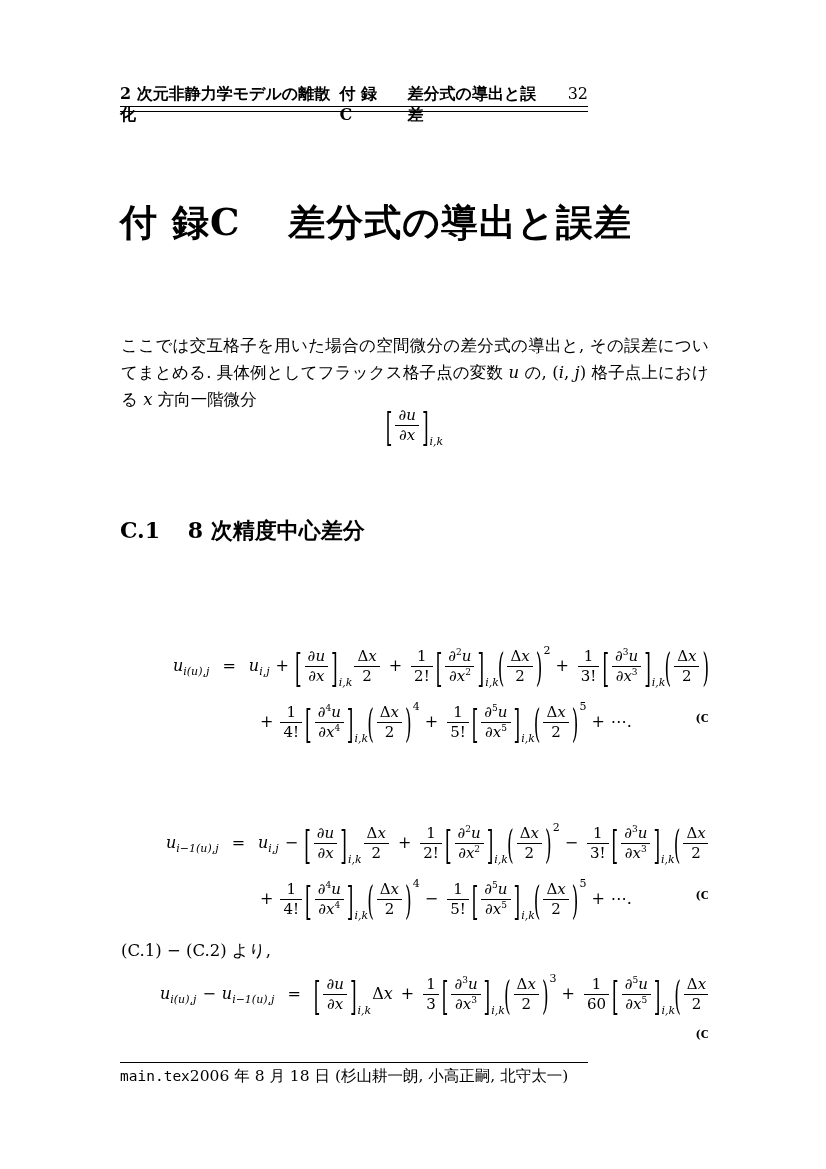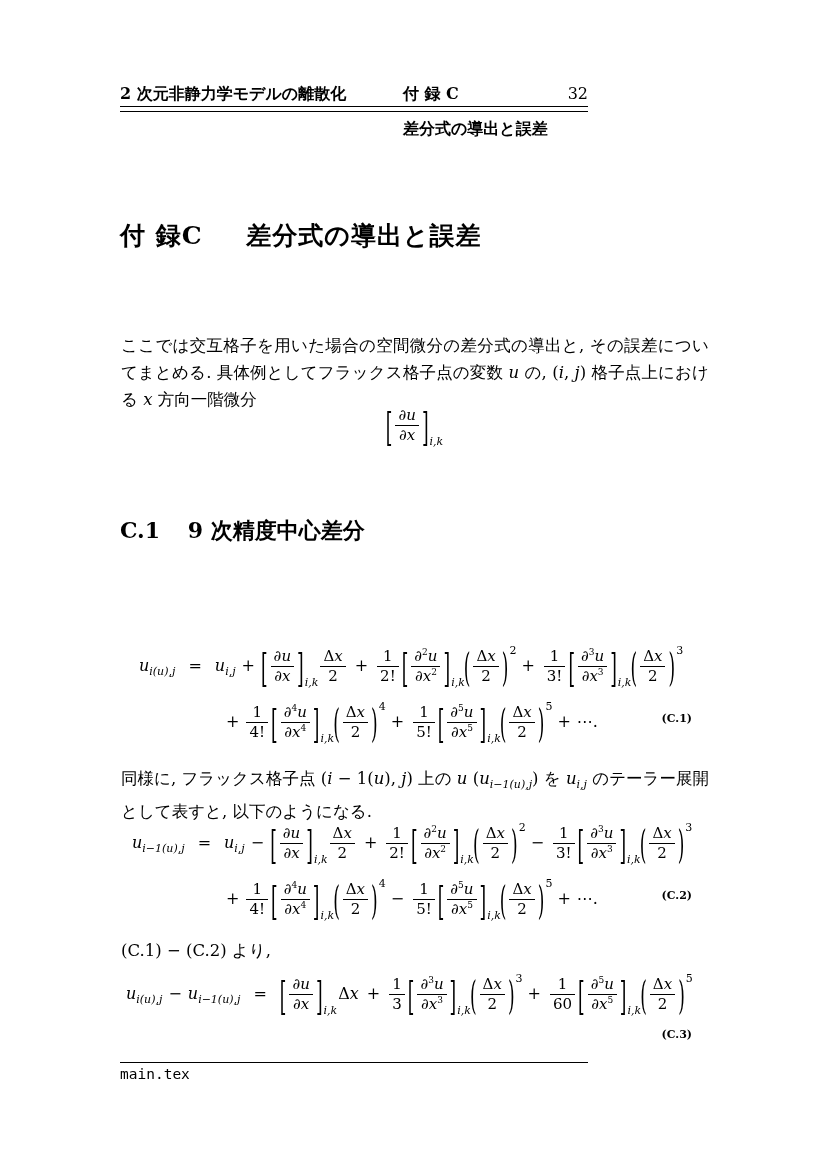--- a/index.html
+++ b/index.html
@@ -2,39 +2,39 @@
 <html><head>
 <meta charset="utf-8">
 <style>
   html,body{margin:0;padding:0;background:#ffffff;}
   .page{position:relative;width:708px;height:1169px;background:#ffffff;color:#000;
         font-family:"DejaVu Serif","Liberation Serif",serif;overflow:hidden;border-radius:15px;}
 
   
   .header{position:absolute;top:84px;left:120px;right:120px;display:flex;align-items:baseline;font-size:16px;}
   .h-left{font-weight:bold;}
-  .h-mid{margin-left:auto;display:flex;gap:14px;font-weight:bold;flex-direction:column;}
+  .h-mid{margin-left:auto;display:flex;gap:14px;font-weight:bold;}
   .h-page{margin-left:20px;font-weight:normal;}
   .hrule{position:absolute;left:120px;right:120px;border-top:1px solid #000;}
   .r1{top:106px;} .r2{top:111px;}
 
   
-  .chapter-title{position:absolute;top:219px;left:120px;margin:0;font-size:25px;font-weight:bold;letter-spacing:1px;}
+  .chapter-title{position:absolute;top:198px;left:120px;margin:0;font-size:37px;font-weight:bold;letter-spacing:1px;}
   .title-main{margin-left:34px;}
 
   
   .para{position:absolute;left:120px;width:588px;margin:1px;font-size:16.5px;line-height:27px;text-align:justify;}
 
   
   .section-heading{position:absolute;top:516px;left:120px;margin:0;font-size:22px;font-weight:bold;}
   .sec-title{margin-left:20px;}
 
   
   .display-formula{position:absolute;left:120px;width:588px;top:399px;height:52px;line-height:52px;text-align:center;font-size:16px;}
-  .eq{position:absolute;left:104px;width:588px;font-size:16px;}
+  .eq{position:absolute;left:138px;width:588px;font-size:16px;}
   .eqline{white-space:nowrap;height:56px;line-height:56px;}
   .eqline.short{height:32px;line-height:32px;}
   .tag{position:absolute;right:0;font-size:11px;font-weight:bold;}
 
   
   i{font-style:italic;}
   sub,sup{font-size:11px;}
   .fr{display:inline-block;vertical-align:middle;text-align:center;margin:0 3px;}
   .fr .n,.fr .d{display:block;font-size:15px;line-height:1.3;padding:0 3px;}
   .fr .d{border-top:1px solid #000;}
@@ -73,43 +73,43 @@
     <span class="title-main">差分式の導出と誤差</span>
   </h1>
 
   <p class="para" style="top:331px">ここでは交互格子を用いた場合の空間微分の差分式の導出と, その誤差についてまとめる. 具体例としてフラックス格子点の変数 <i>u</i> の, (<i>i</i>, <i>j</i>) 格子点上における <i>x</i> 方向一階微分</p>
 
   <div class="display-formula"><span class="bg">[</span><span class="fr"><span class="n">∂<i>u</i></span><span class="d">∂<i>x</i></span></span><span class="bg">]</span><sub class="lo"><i>i,k</i></sub></div>
 
 
   <h2 class="section-heading">
     <span>C.1</span>
-    <span class="sec-title">9 次精度中心差分</span>
+    <span class="sec-title">8 次精度中心差分</span>
   </h2>
 
 
   <div class="eq" style="top:638px">
     <div class="eqline" style="padding-left:35px"><i>u</i><sub><i>i(u),j</i></sub><span class="rel">=</span><i>u</i><sub><i>i,j</i></sub><span class="op">+</span><span class="bg">[</span><span class="fr"><span class="n">∂<i>u</i></span><span class="d">∂<i>x</i></span></span><span class="bg">]</span><sub class="lo"><i>i,k</i></sub><span class="fr"><span class="n">Δ<i>x</i></span><span class="d">2</span></span><span class="op">+</span><span class="fr"><span class="n">1</span><span class="d">2!</span></span><span class="bg">[</span><span class="fr"><span class="n">∂<sup>2</sup><i>u</i></span><span class="d">∂<i>x</i><sup>2</sup></span></span><span class="bg">]</span><sub class="lo"><i>i,k</i></sub><span class="bg">(</span><span class="fr"><span class="n">Δ<i>x</i></span><span class="d">2</span></span><span class="bg">)</span><sup class="hi">2</sup><span class="op">+</span><span class="fr"><span class="n">1</span><span class="d">3!</span></span><span class="bg">[</span><span class="fr"><span class="n">∂<sup>3</sup><i>u</i></span><span class="d">∂<i>x</i><sup>3</sup></span></span><span class="bg">]</span><sub class="lo"><i>i,k</i></sub><span class="bg">(</span><span class="fr"><span class="n">Δ<i>x</i></span><span class="d">2</span></span><span class="bg">)</span><sup class="hi">3</sup></div>
     <div class="eqline" style="padding-left:122px"><span class="op0">+</span><span class="fr"><span class="n">1</span><span class="d">4!</span></span><span class="bg">[</span><span class="fr"><span class="n">∂<sup>4</sup><i>u</i></span><span class="d">∂<i>x</i><sup>4</sup></span></span><span class="bg">]</span><sub class="lo"><i>i,k</i></sub><span class="bg">(</span><span class="fr"><span class="n">Δ<i>x</i></span><span class="d">2</span></span><span class="bg">)</span><sup class="hi">4</sup><span class="op">+</span><span class="fr"><span class="n">1</span><span class="d">5!</span></span><span class="bg">[</span><span class="fr"><span class="n">∂<sup>5</sup><i>u</i></span><span class="d">∂<i>x</i><sup>5</sup></span></span><span class="bg">]</span><sub class="lo"><i>i,k</i></sub><span class="bg">(</span><span class="fr"><span class="n">Δ<i>x</i></span><span class="d">2</span></span><span class="bg">)</span><sup class="hi">5</sup><span class="op">+</span>⋯.</div>
     <span class="tag" style="top:74px">(C.1)</span>
   </div>
 
-  <p class="para" style="top:764px">同様に, フラックス格子点 (<i>i</i> − 1(<i>u</i>), <i>j</i>) 上の <i>u</i> (<i>u</i><sub><i>i−1(u),j</i></sub>) を <i>u</i><sub><i>i,j</i></sub> のテーラー展開として表すと, 以下のようになる.</p>
 
   <div class="eq" style="top:815px">
     <div class="eqline" style="padding-left:28px"><i>u</i><sub><i>i−1(u),j</i></sub><span class="rel">=</span><i>u</i><sub><i>i,j</i></sub><span class="op">−</span><span class="bg">[</span><span class="fr"><span class="n">∂<i>u</i></span><span class="d">∂<i>x</i></span></span><span class="bg">]</span><sub class="lo"><i>i,k</i></sub><span class="fr"><span class="n">Δ<i>x</i></span><span class="d">2</span></span><span class="op">+</span><span class="fr"><span class="n">1</span><span class="d">2!</span></span><span class="bg">[</span><span class="fr"><span class="n">∂<sup>2</sup><i>u</i></span><span class="d">∂<i>x</i><sup>2</sup></span></span><span class="bg">]</span><sub class="lo"><i>i,k</i></sub><span class="bg">(</span><span class="fr"><span class="n">Δ<i>x</i></span><span class="d">2</span></span><span class="bg">)</span><sup class="hi">2</sup><span class="op">−</span><span class="fr"><span class="n">1</span><span class="d">3!</span></span><span class="bg">[</span><span class="fr"><span class="n">∂<sup>3</sup><i>u</i></span><span class="d">∂<i>x</i><sup>3</sup></span></span><span class="bg">]</span><sub class="lo"><i>i,k</i></sub><span class="bg">(</span><span class="fr"><span class="n">Δ<i>x</i></span><span class="d">2</span></span><span class="bg">)</span><sup class="hi">3</sup></div>
     <div class="eqline" style="padding-left:122px"><span class="op0">+</span><span class="fr"><span class="n">1</span><span class="d">4!</span></span><span class="bg">[</span><span class="fr"><span class="n">∂<sup>4</sup><i>u</i></span><span class="d">∂<i>x</i><sup>4</sup></span></span><span class="bg">]</span><sub class="lo"><i>i,k</i></sub><span class="bg">(</span><span class="fr"><span class="n">Δ<i>x</i></span><span class="d">2</span></span><span class="bg">)</span><sup class="hi">4</sup><span class="op">−</span><span class="fr"><span class="n">1</span><span class="d">5!</span></span><span class="bg">[</span><span class="fr"><span class="n">∂<sup>5</sup><i>u</i></span><span class="d">∂<i>x</i><sup>5</sup></span></span><span class="bg">]</span><sub class="lo"><i>i,k</i></sub><span class="bg">(</span><span class="fr"><span class="n">Δ<i>x</i></span><span class="d">2</span></span><span class="bg">)</span><sup class="hi">5</sup><span class="op">+</span>⋯.</div>
     <span class="tag" style="top:74px">(C.2)</span>
   </div>
 
   <p class="para" style="top:936px">(C.1) − (C.2) より,</p>
 
   <div class="eq" style="top:966px">
     <div class="eqline" style="padding-left:22px"><i>u</i><sub><i>i(u),j</i></sub><span class="op">−</span><i>u</i><sub><i>i−1(u),j</i></sub><span class="rel">=</span><span class="bg">[</span><span class="fr"><span class="n">∂<i>u</i></span><span class="d">∂<i>x</i></span></span><span class="bg">]</span><sub class="lo"><i>i,k</i></sub><span class="mi">Δ<i>x</i></span><span class="op">+</span><span class="fr"><span class="n">1</span><span class="d">3</span></span><span class="bg">[</span><span class="fr"><span class="n">∂<sup>3</sup><i>u</i></span><span class="d">∂<i>x</i><sup>3</sup></span></span><span class="bg">]</span><sub class="lo"><i>i,k</i></sub><span class="bg">(</span><span class="fr"><span class="n">Δ<i>x</i></span><span class="d">2</span></span><span class="bg">)</span><sup class="hi">3</sup><span class="op">+</span><span class="fr"><span class="n">1</span><span class="d">60</span></span><span class="bg">[</span><span class="fr"><span class="n">∂<sup>5</sup><i>u</i></span><span class="d">∂<i>x</i><sup>5</sup></span></span><span class="bg">]</span><sub class="lo"><i>i,k</i></sub><span class="bg">(</span><span class="fr"><span class="n">Δ<i>x</i></span><span class="d">2</span></span><span class="bg">)</span><sup class="hi">5</sup></div>
     <span class="tag" style="top:62px">(C.3)</span>
   </div>
 
   <div class="frule"></div>
   <div class="footer">
     <span class="f-file">main.tex</span>
+    <span>2006 年 8 月 18 日 (杉山耕一朗, 小高正嗣, 北守太一)</span>
   </div>
 
 </div>
 
 </body></html>

